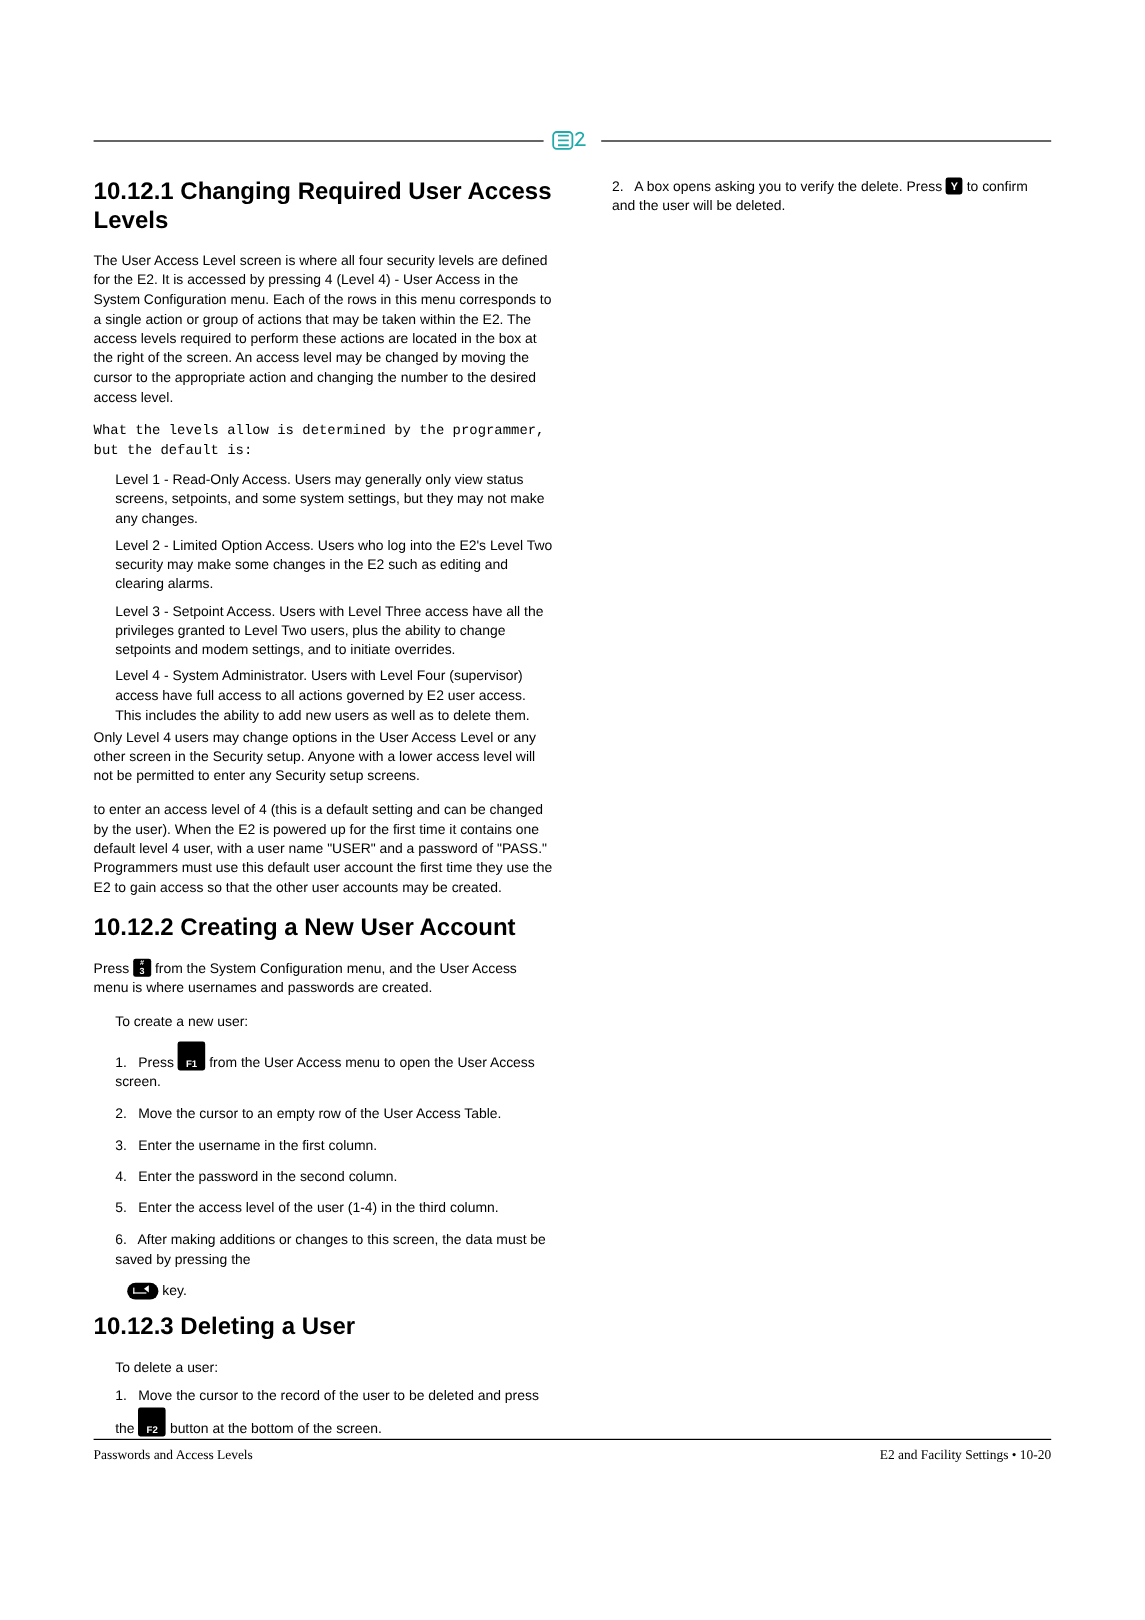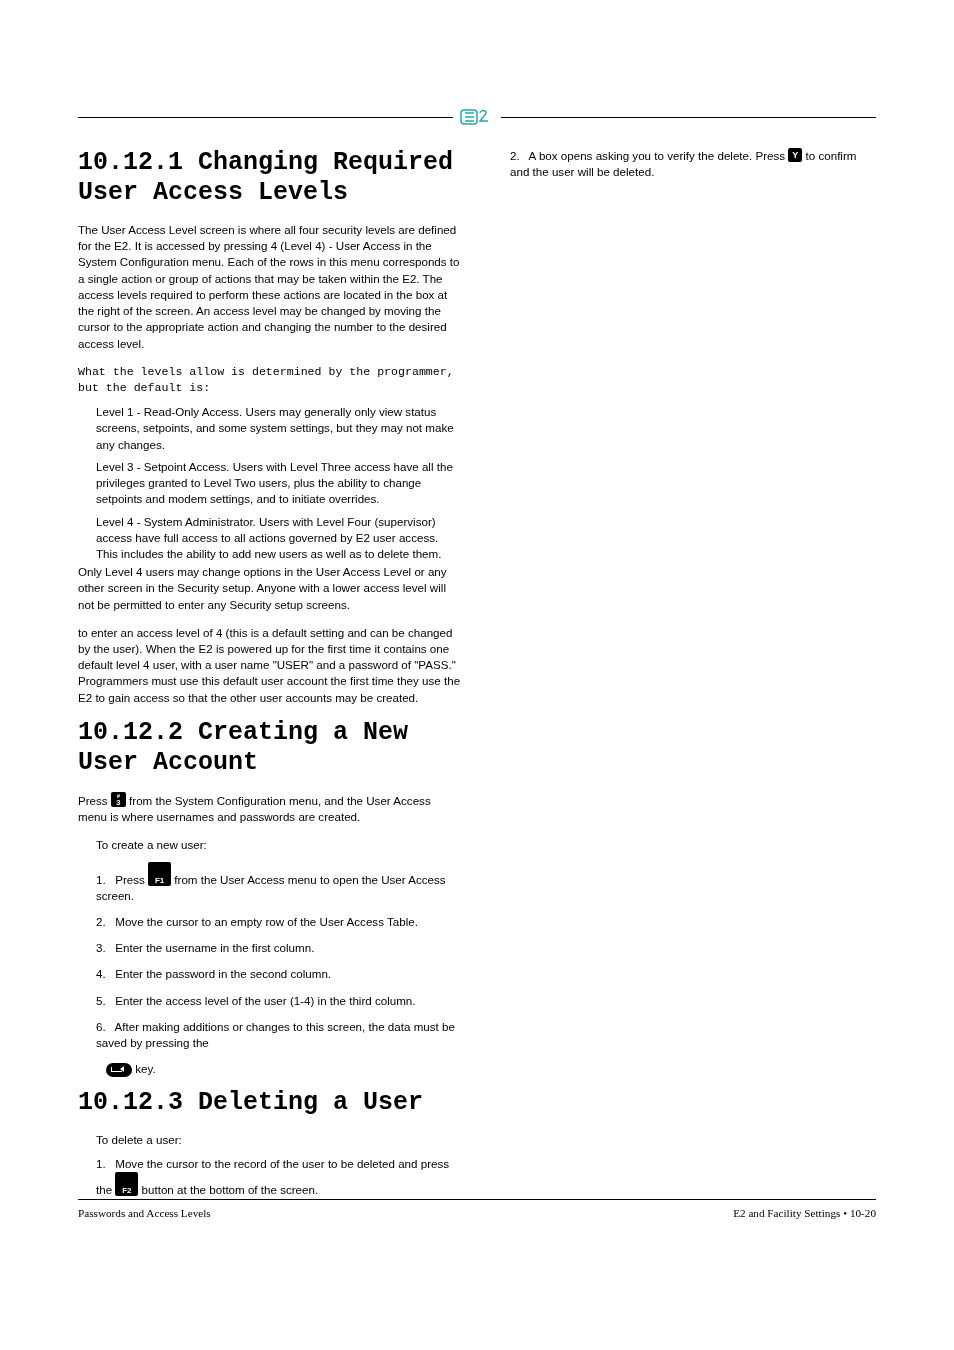--- a/index.html
+++ b/index.html
@@ -33,23 +33,23 @@
     padding: 0 6px;
   }
   .top-logo svg { display: block; }
   .columns {
     column-count: 2;
     column-gap: 30px;
     column-fill: auto;
     height: 1070px;
   }
   .h3 {
-    font-family: Liberation Mono, monospace;
+    font-family: Liberation Sans, sans-serif;
     font-weight: 600;
-    font-size: 25px;
+    font-size: 20px;
     line-height: 1.2;
     margin-bottom: 14px;
     break-after: avoid;
   }
   p { margin-bottom: 12px; text-align: left; }
   p.tight { margin-bottom: 8px; font-family: Liberation Mono, monospace; }
   .indent { margin-left: 18px; }
   .level-head { margin-top: 6px; margin-bottom: 2px; }
   .level-head .name { }
   .keycap {
@@ -149,20 +149,26 @@
 
   <p class="tight">What the levels allow is determined by the programmer, but the default is:</p>
 
   <p class="level-head indent">
     <span class="name">Level 1</span>
     <span> - </span>
     <span>Read-Only Access.</span>
     <span> Users may generally only view status screens, setpoints, and some system settings, but they may not make any changes.</span>
   </p>
 
+  <p class="level-head indent">
+    <span class="name">Level 2</span>
+    <span> - </span>
+    <span>Limited Option Access.</span>
+    <span> Users who log into the E2's Level Two security may make some changes in the E2 such as editing and clearing alarms.</span>
+  </p>
 
   <p class="level-head indent">
     <span class="name">Level 3</span>
     <span> - </span>
     <span>Setpoint Access.</span>
     <span> Users with Level Three access have all the privileges granted to Level Two users, plus the ability to change setpoints and modem settings, and to initiate overrides.</span>
   </p>
 
   <p class="level-head indent">
     <span class="name">Level 4</span>

